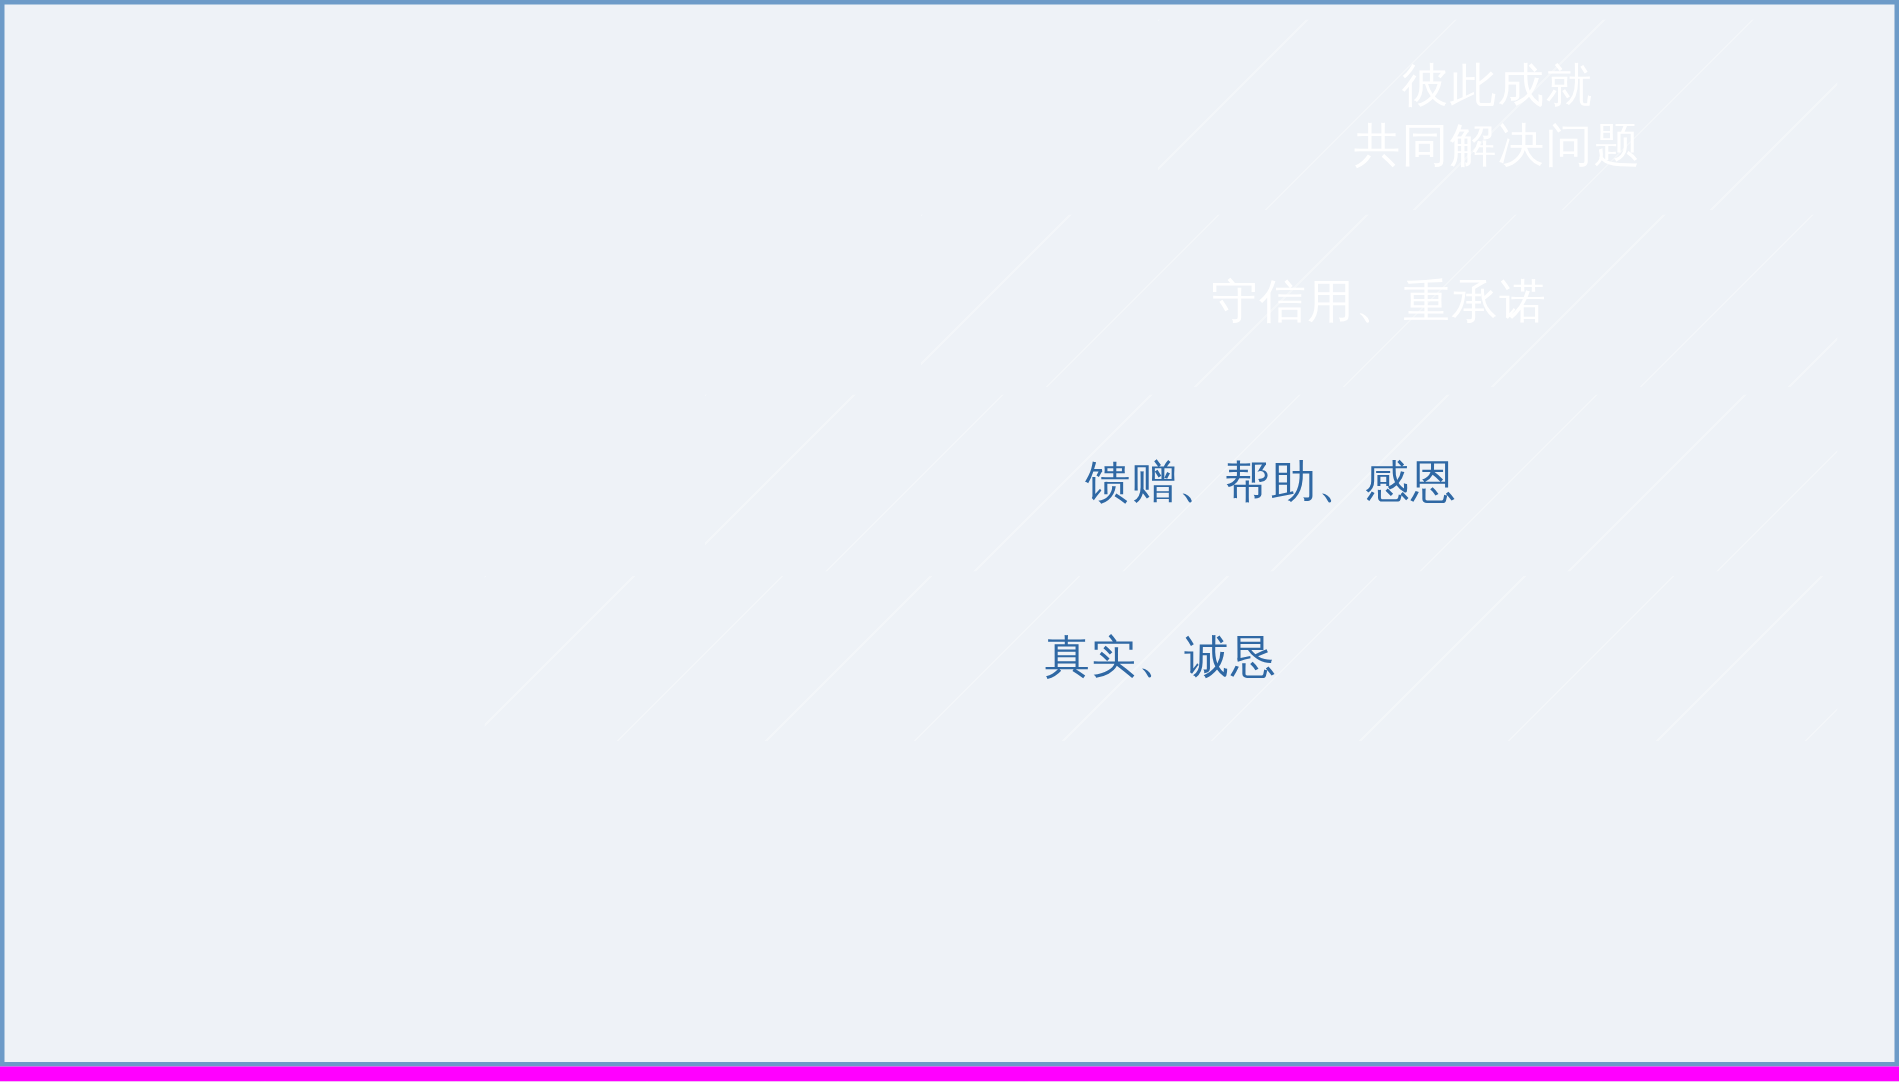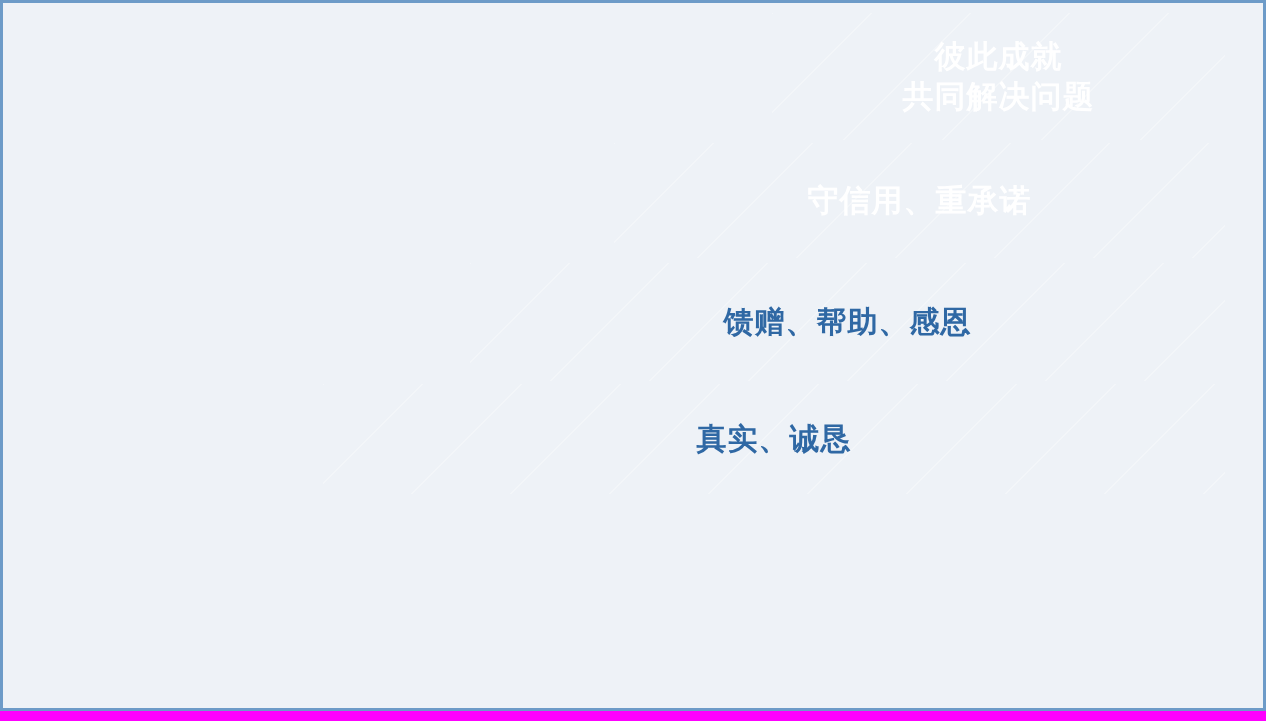--- a/index.html
+++ b/index.html
@@ -44,21 +44,21 @@
     position:absolute;
     box-sizing:border-box;
     border:2px solid #6d93bb;
     display:flex;
     align-items:center;
     justify-content:center;
     overflow:hidden;
   }
   .step .step-text{
     text-align:center;
-    font-weight:bold;
+    font-weight:normal;
     line-height:1.28;
     letter-spacing:1px;
     white-space:pre-line;
     position:relative;
     z-index:2;
   }
   .step-sheen{
     position:absolute;inset:0;
     background:repeating-linear-gradient(135deg, rgba(255,255,255,0.30) 0px, rgba(255,255,255,0.30) 1px, rgba(0,0,0,0) 1px, rgba(0,0,0,0) 70px);
     pointer-events:none;z-index:1;

